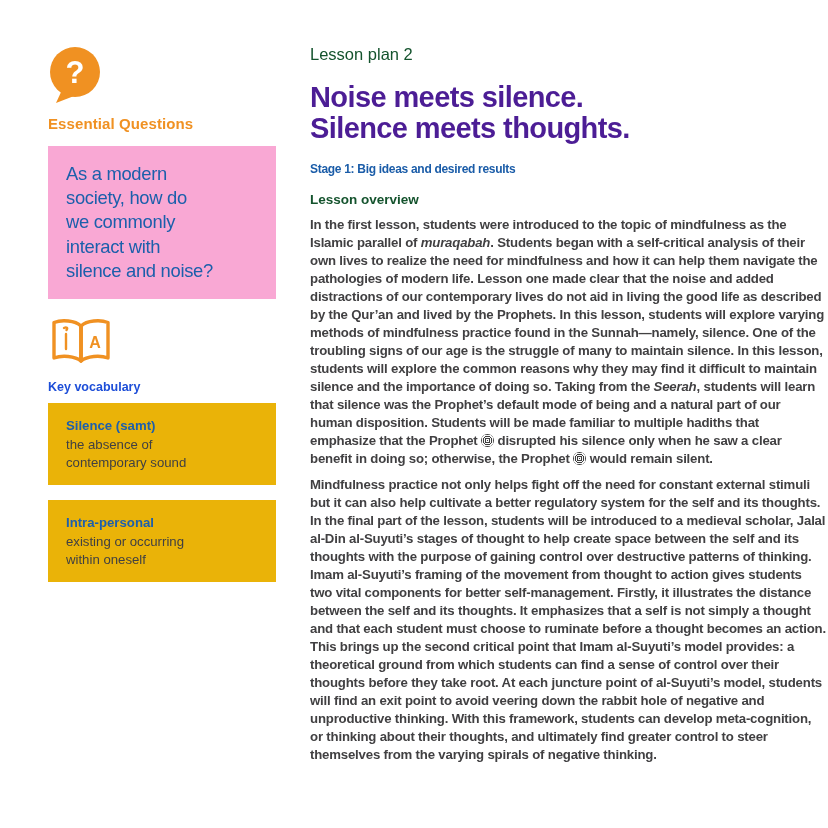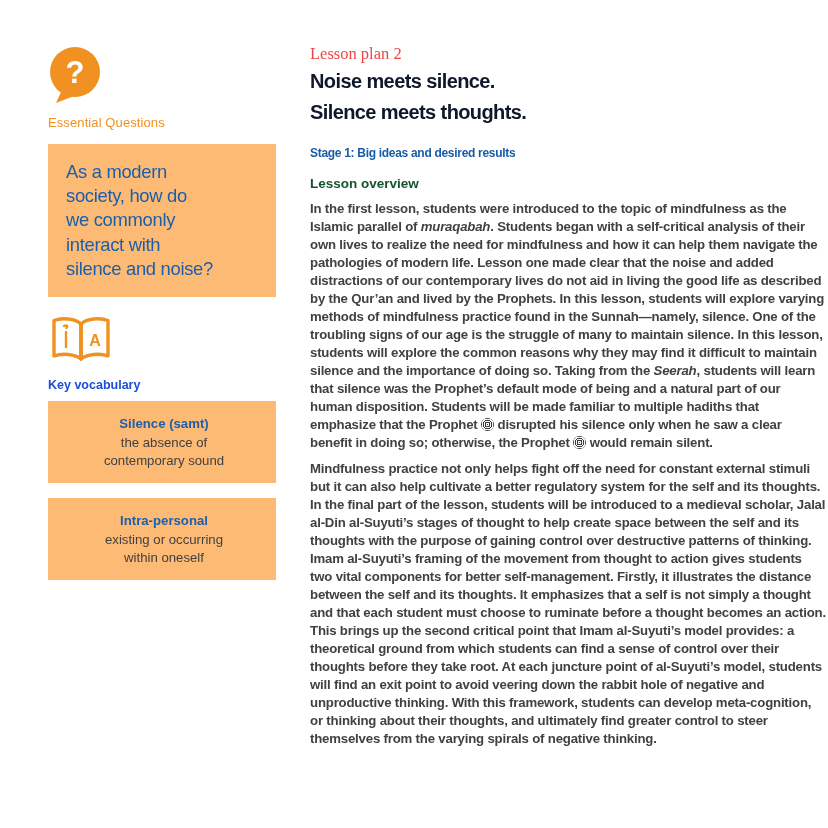--- a/index.html
+++ b/index.html
@@ -7,44 +7,44 @@
   body {
     width:828px; height:828px; position:relative; overflow:hidden;
     font-family:"Liberation Sans", sans-serif;
   }
   .page { position:absolute; inset:0; background:#fff; }
 
   
   .sidebar { position:absolute; left:48px; top:46px; width:228px; }
   .icon-wrap { display:block; }
   .side-heading {
-    color:#F09122; font-weight:normal; font-size:13px; margin-top:7px; letter-spacing:0.1px;
+    color:#F09122; font-weight:bold; font-size:15px; margin-top:7px; letter-spacing:0.1px;
   }
   .qbox {
-    background:#fdba74; margin-top:14px; padding:16px 14px 16px 18px;
+    background:#f9a8d4; margin-top:14px; padding:16px 14px 16px 18px;
     color:#1B5FAB; font-size:18.4px; line-height:24.2px; letter-spacing:-0.3px;
     white-space:pre-line;
   }
   .book-icon-wrap { margin-top:18px; }
   .vocab-heading {
     color:#1d4ed8; font-weight:bold; font-size:12.5px; margin-top:9px;
   }
   .vcard {
-    background:#fdba74; margin-top:9px; padding:15px 14px 14px 18px;text-align:center;
+    background:#eab308; margin-top:9px; padding:15px 14px 14px 18px;
   }
   .vcard + .vcard { margin-top:15px; }
   .vterm { color:#1D5FAD; font-weight:bold; font-size:13.2px; margin-bottom:3px; }
   .vdef { color:#414042; font-size:13.2px; line-height:17.5px; white-space:pre-line; }
 
   
   .main { position:absolute; left:310px; top:44px; width:516px; }
-  .eyebrow { color:#ef4444; font-size:16.5px; line-height:20px;font-family:Liberation Serif, serif; }
+  .eyebrow { color:#14532d; font-size:16.5px; line-height:20px; }
   .doc-title {
-    color:#0f172a; font-weight:bold; font-size:20px; line-height:31px;
-    letter-spacing:-0.6px; margin-top:2px;
+    color:#4c1d95; font-weight:bold; font-size:29px; line-height:31px;
+    letter-spacing:-0.6px; margin-top:18px;
   }
   .stage-heading {
     color:#1A5CA8; font-weight:bold; font-size:12px; line-height:22px;
     letter-spacing:-0.3px; margin-top:14px;
   }
   .section-heading {
     color:#14532d; font-weight:bold; font-size:13.5px; line-height:17px; margin-top:11px;
   }
   .para {
     color:#414042; font-size:13.2px; line-height:18px; letter-spacing:-0.18px; margin-top:8px;font-weight:bold;

